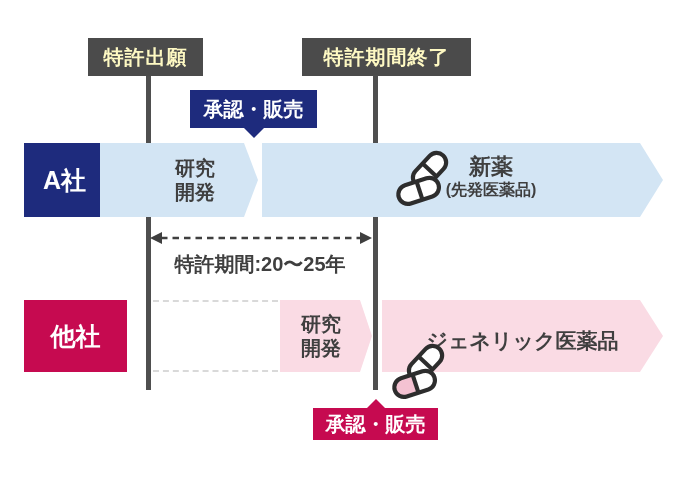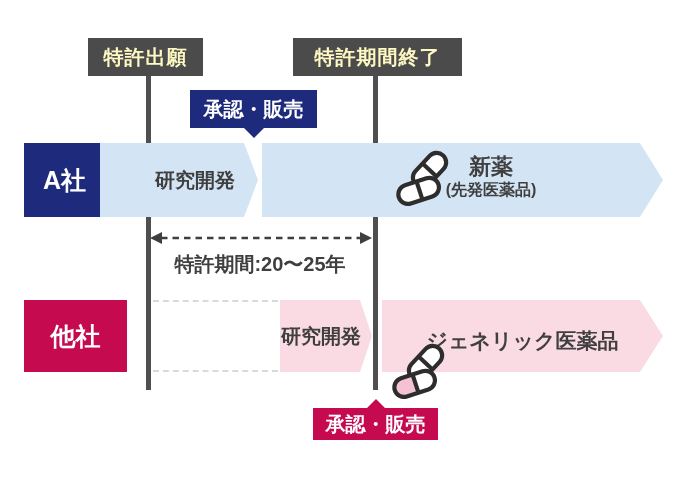--- a/index.html
+++ b/index.html
@@ -28,39 +28,39 @@
 
   
   .band-blue{background:#d3e5f4;}
   .band-pink{background:#fadbe4;}
   .seg-a1{clip-path:polygon(0 0,144px 0,100% 50%,144px 100%,0 100%);}
   .seg-a2{clip-path:polygon(0 0,378px 0,100% 50%,378px 100%,0 100%);}
   .seg-b1{clip-path:polygon(0 0,80px 0,100% 50%,80px 100%,0 100%);}
   .seg-b2{clip-path:polygon(0 0,258px 0,100% 50%,258px 100%,0 100%);}
   .dashedseg{background:#fff;border-top:2px dashed #d9d9d9;border-bottom:2px dashed #d9d9d9;}
 
-  .rd{display:flex;flex-direction:row;align-items:center;justify-content:center;
+  .rd{display:flex;flex-direction:column;align-items:center;justify-content:center;
       height:100%;font-weight:bold;font-size:20px;line-height:24px;color:#3f3f3f;}
 
   .prod{display:flex;flex-direction:column;align-items:center;text-align:center;color:#3f3f3f;font-weight:bold;}
   .prod .big{font-size:22px;line-height:26px;}
   .prod .small{font-size:16px;line-height:20px;}
   .prod-g .big{font-size:21px;line-height:25px;}
   .prod-g .small{font-size:16px;line-height:20px;margin-left:62px;}
 
   .period-label{font-weight:bold;font-size:20px;color:#3f3f3f;text-align:center;}
   svg{display:block;overflow:visible;}
 </style>
 </head>
 <body>
 
 <div class="stage">
 
   <div class="abs tag" style="left:88px;top:38px;width:115px;height:38px;">特許出願</div>
-  <div class="abs tag" style="left:293px;top:38px;width:169px;height:38px;">特許期間終了</div>
+  <div class="abs tag" style="left:302px;top:38px;width:169px;height:38px;">特許期間終了</div>
 
   <div class="abs vline" style="left:146px;top:76px;height:314px;"></div>
   <div class="abs vline" style="left:373px;top:75px;height:315px;"></div>
 
   <div class="abs bubble bubble-navy" style="left:190px;top:90px;width:127px;height:38px;">承認・販売</div>
 
   <div class="abs namebox navy" style="left:24px;top:143px;width:81px;height:74px;">A社</div>
 
   <div class="abs band-blue seg-a1" style="left:100px;top:143px;width:158px;height:74px;">
     <div class="rd" style="padding-left:32px;">

